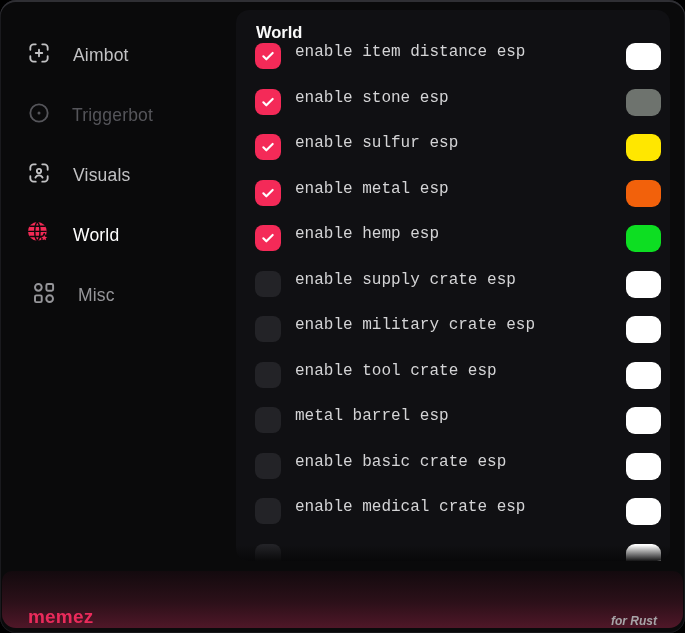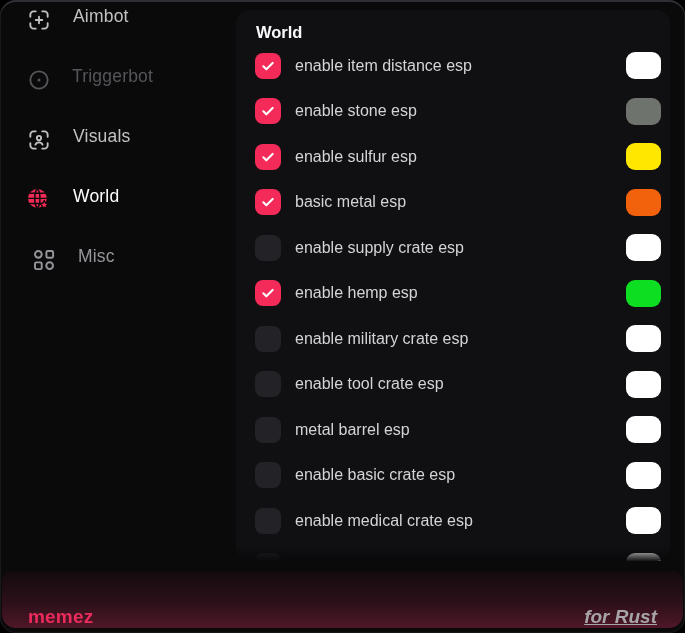--- a/index.html
+++ b/index.html
@@ -1,50 +1,50 @@
 <!DOCTYPE html>
 <html><head>
 <meta charset="utf-8">
 <style>
   html,body{margin:0;padding:0;background:#000;width:685px;height:633px;overflow:hidden;
     font-family:"Liberation Sans",sans-serif;-webkit-font-smoothing:antialiased;}
   .window{position:absolute;inset:0;background:#0a0a0b;border-radius:16px;
     box-shadow:inset 0 2px 0 #2f2f34,inset 1px 0 0 #1a1a1e,inset -1px 0 0 #1a1a1e,inset 0 -1px 0 #17171a;}
   
   .sidebar{position:absolute;left:0;top:6px;width:234px;}
-  .side-item{height:60px;display:flex;align-items:flex-start;padding-left:25px;gap:21px;cursor:pointer;}
+  .side-item{height:60px;display:flex;align-items:flex-end;padding-left:25px;gap:21px;cursor:pointer;}
   .s-icon{width:27px;height:27px;display:flex;align-items:center;justify-content:center;color:inherit;}
   .s-icon svg{display:block;}
   .s-label{font-size:17.5px;letter-spacing:.2px;}
   .side-item.normal{color:#c2c2c4;}
   .side-item.disabled{color:#55555a;gap:20px;}
   .side-item.muted{color:#96969a;padding-left:30px;}
   .side-item.active .s-label{color:#ffffff;font-weight:500;}
   .side-item.active .s-icon{color:#f32a56;}
   
   .panel{position:absolute;left:236px;top:10px;width:434px;height:551px;background:#101013;
     border-radius:13px;overflow:hidden;}
   .panel::after{content:"";position:absolute;left:0;right:0;bottom:0;height:16px;
     background:linear-gradient(180deg,rgba(16,16,19,0),rgba(8,8,9,.95));pointer-events:none;}
   .panel-title{margin:13px 0 1px 20px;font-size:16.5px;font-weight:600;color:#fafafa;}
-  .row{height:45.5px;display:flex;align-items:center;padding:0 9px 0 19px;}
+  .row{height:45.5px;display:flex;padding:0 9px 0 19px;font-family:Liberation Mono, monospace;}
   .checkbox{width:26px;height:26px;border-radius:8px;background:#232327;flex:0 0 auto;
     display:flex;align-items:center;justify-content:center;cursor:pointer;}
   .checkbox.checked{background:#f42a58;}
   .checkbox svg{display:none;}
   .checkbox.checked svg{display:block;}
   .row-label{margin-left:14px;font-size:16px;color:#d4d4d6;}
   .swatch{margin-left:auto;width:35px;height:27px;border-radius:9px;cursor:pointer;}
   
   .footer{position:absolute;left:2px;right:2px;bottom:5px;height:57px;
     border-radius:10px 10px 14px 14px;
     background:linear-gradient(180deg,#130a0e 0%,#2c1019 55%,#4f1728 100%);
     display:flex;align-items:flex-end;padding:0 26px;box-sizing:border-box;}
   .brand{color:#ea2b5b;font-weight:700;font-size:19px;letter-spacing:.2px;}
-  .subtitle{margin-left:auto;color:#a7a5a8;font-style:italic;font-weight:700;font-size:19px;text-decoration:underline;}
+  .subtitle{margin-left:auto;color:#a7a5a8;font-style:italic;font-weight:700;font-size:12px;}
 </style>
 </head>
 <body>
 
 <div class="window">
 
   <nav class="sidebar">
       <div class="side-item normal">
     <span class="s-icon">
           <svg viewBox="0 0 24 24" width="26" height="26" fill="none" stroke="currentColor" stroke-width="1.7" stroke-linecap="round">
@@ -131,38 +131,38 @@
     </span>
     <span class="row-label">enable sulfur esp</span>
     <span class="swatch" style="background: rgb(255, 231, 0);"></span>
   </div>
         <div class="row">
     <span class="checkbox checked">
       <svg viewBox="0 0 24 24" width="16" height="16" fill="none" stroke="#ffffff" stroke-width="3.2" stroke-linecap="round" stroke-linejoin="round">
         <path d="M5 12.5l4.5 4.5L19 7.5"></path>
             </svg>
     </span>
-    <span class="row-label">basic metal esp</span>
+    <span class="row-label">enable metal esp</span>
     <span class="swatch" style="background: rgb(242, 97, 11);"></span>
-  </div>
-        <div class="row">
-    <span class="checkbox">
-      
-    </span>
-    <span class="row-label">enable supply crate esp</span>
-    <span class="swatch" style="background: rgb(255, 255, 255);"></span>
   </div>
         <div class="row">
     <span class="checkbox checked">
       <svg viewBox="0 0 24 24" width="16" height="16" fill="none" stroke="#ffffff" stroke-width="3.2" stroke-linecap="round" stroke-linejoin="round">
         <path d="M5 12.5l4.5 4.5L19 7.5"></path>
             </svg>
     </span>
     <span class="row-label">enable hemp esp</span>
     <span class="swatch" style="background: rgb(13, 222, 34);"></span>
+  </div>
+        <div class="row">
+    <span class="checkbox">
+      
+    </span>
+    <span class="row-label">enable supply crate esp</span>
+    <span class="swatch" style="background: rgb(255, 255, 255);"></span>
   </div>
         <div class="row">
     <span class="checkbox">
       
     </span>
     <span class="row-label">enable military crate esp</span>
     <span class="swatch" style="background: rgb(255, 255, 255);"></span>
   </div>
         <div class="row">
     <span class="checkbox">

